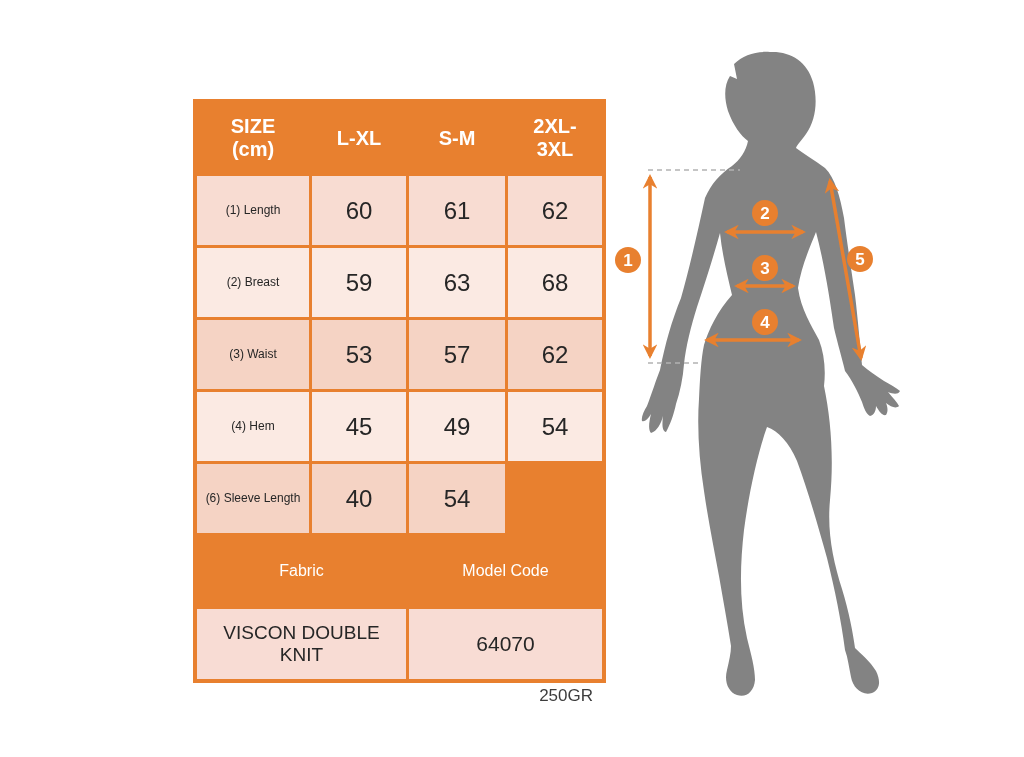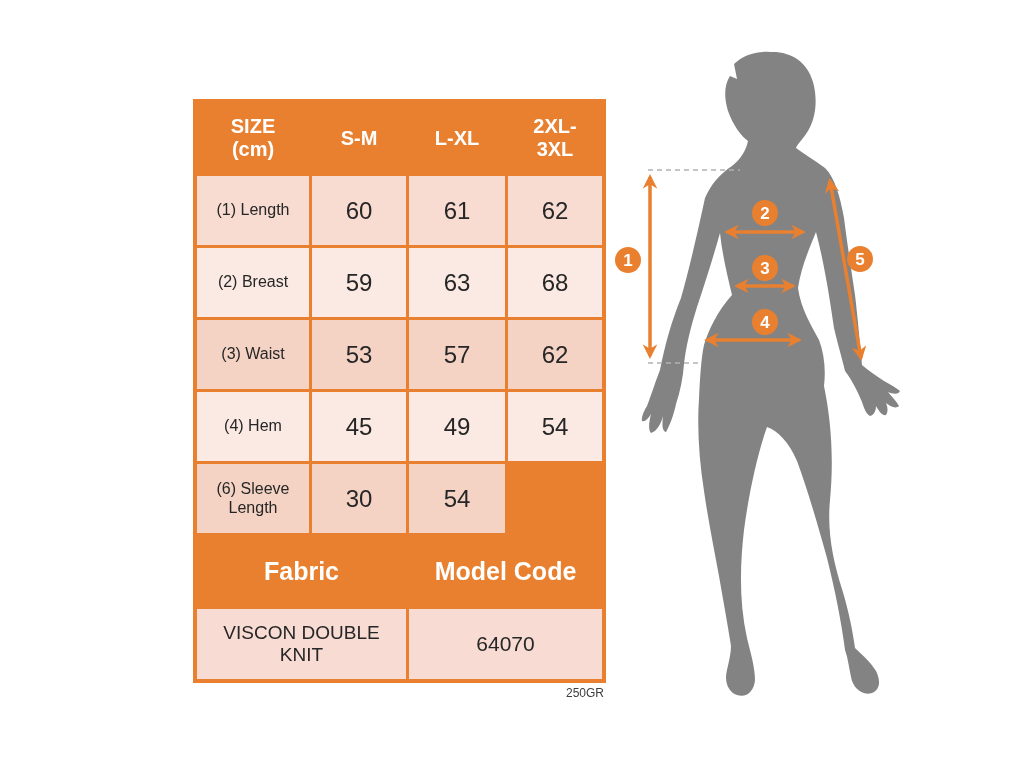--- a/index.html
+++ b/index.html
@@ -29,36 +29,36 @@
   }
   .cell{
     display:flex;flex-direction:column;align-items:center;justify-content:center;
     text-align:center;color:var(--cell-text,#262626);line-height:1.15;
   }
   .hdr{
     background:var(--accent,#E8802F);color:var(--white,#fff);
     font-weight:bold;font-size:20px;
   }
   .hdr span{display:block;}
-  .lbl{font-size:16px;padding:16px 6px;}
+  .lbl{font-size:12px;padding:16px 6px;}
   .num{font-size:24px;}
   .bg-first{background:var(--row-first,#F8DCD2);}
   .bg-light{background:var(--row-light,#FBEAE3);}
   .bg-dark{background:var(--row-dark,#F5D3C4);}
   .fabric-hdr{
     background:var(--accent,#E8802F);color:var(--white,#fff);
-    font-weight:bold;font-size:25px;
+    font-weight:normal;font-size:16px;
   }
   .span2-left{grid-column:1 / 3;}
   .span2-right{grid-column:3 / 5;}
   .fabric-value{background:var(--fabric-value-bg,#F8DCD4);font-size:19px;padding:0 20px;}
   .model-value{background:var(--fabric-value-bg,#F8DCD4);font-size:21px;}
   .weight-note{
-    position:absolute;left:199px;top:686px;width:405px;text-align:right;
-    font-size:12px;color:var(--note-text,#3D3D3D);
+    position:absolute;left:188px;top:686px;width:405px;text-align:right;
+    font-size:17px;color:var(--note-text,#3D3D3D);
   }
   .figure-svg{position:absolute;left:600px;top:40px;width:330px;height:680px;}
   .marker-num{
     font-family:"Liberation Sans", sans-serif;font-weight:bold;font-size:17px;
     fill:var(--white,#fff);text-anchor:middle;
   }
   .measure-line{
     stroke:var(--accent,#E8802F);stroke-width:3.5;fill:none;
   }
   .dash-line{
@@ -68,24 +68,24 @@
 </head>
 <body>
 
 <div class="size-table">
 
   <div class="cell hdr">
     <span>SIZE</span>
     <span>(cm)</span>
   </div>
   <div class="cell hdr">
+    <span>L-XL</span>
+  </div>
+  <div class="cell hdr">
     <span>S-M</span>
-  </div>
-  <div class="cell hdr">
-    <span>L-XL</span>
   </div>
   <div class="cell hdr">
     <span>2XL-</span>
     <span>3XL</span>
   </div>
 
   <div class="cell lbl bg-first">(1) Length</div>
   <div class="cell num bg-first">60</div>
   <div class="cell num bg-first">61</div>
   <div class="cell num bg-first">62</div>
@@ -99,21 +99,21 @@
   <div class="cell num bg-dark">53</div>
   <div class="cell num bg-dark">57</div>
   <div class="cell num bg-dark">62</div>
 
   <div class="cell lbl bg-light">(4) Hem</div>
   <div class="cell num bg-light">45</div>
   <div class="cell num bg-light">49</div>
   <div class="cell num bg-light">54</div>
 
   <div class="cell lbl bg-dark">(6) Sleeve Length</div>
-  <div class="cell num bg-dark">30</div>
+  <div class="cell num bg-dark">40</div>
   <div class="cell num bg-dark">54</div>
 
   <div class="cell fabric-hdr span2-left">Fabric</div>
   <div class="cell fabric-hdr span2-right">Model Code</div>
 
   <div class="cell fabric-value span2-left">VISCON DOUBLE KNIT</div>
   <div class="cell model-value span2-right">64070</div>
 </div>
 
 <div class="weight-note">250GR</div>

